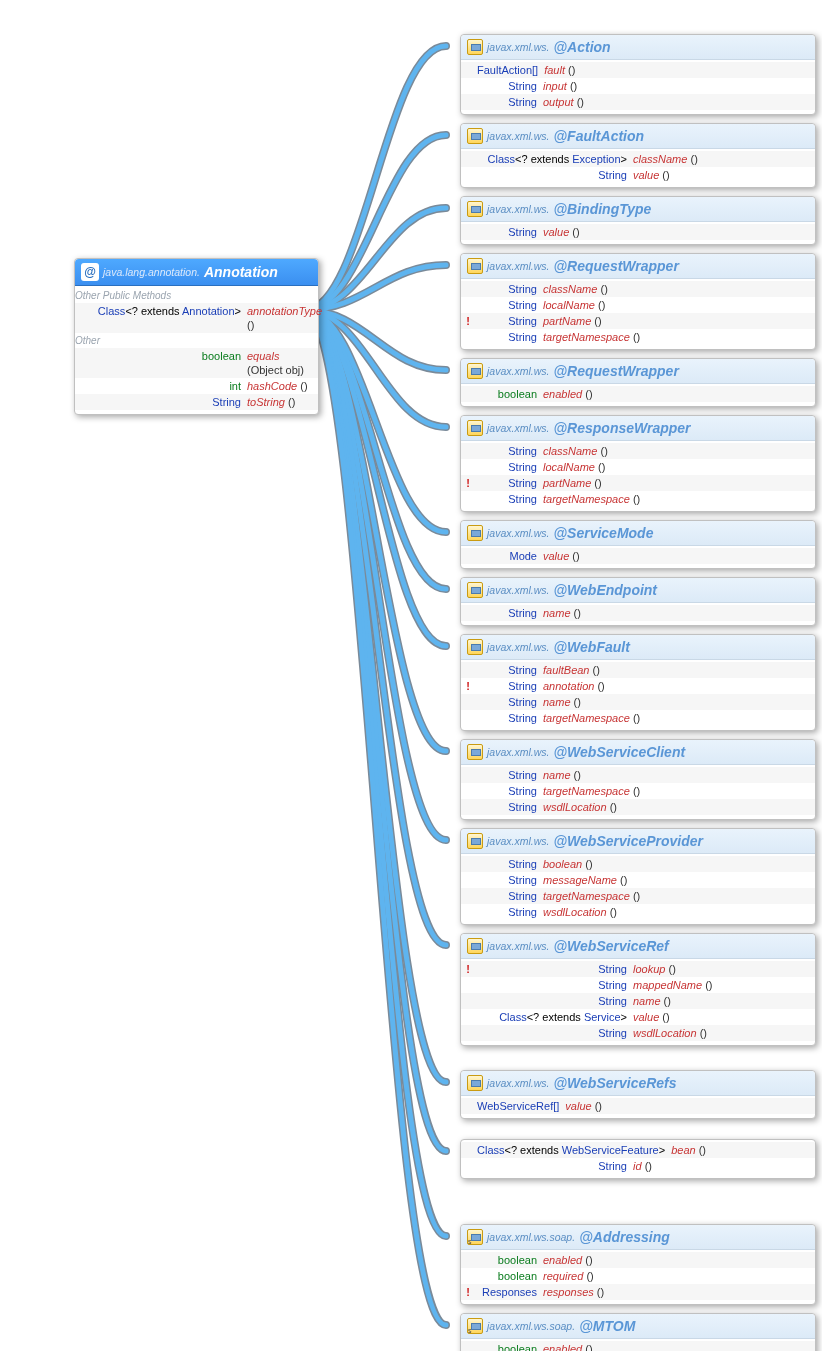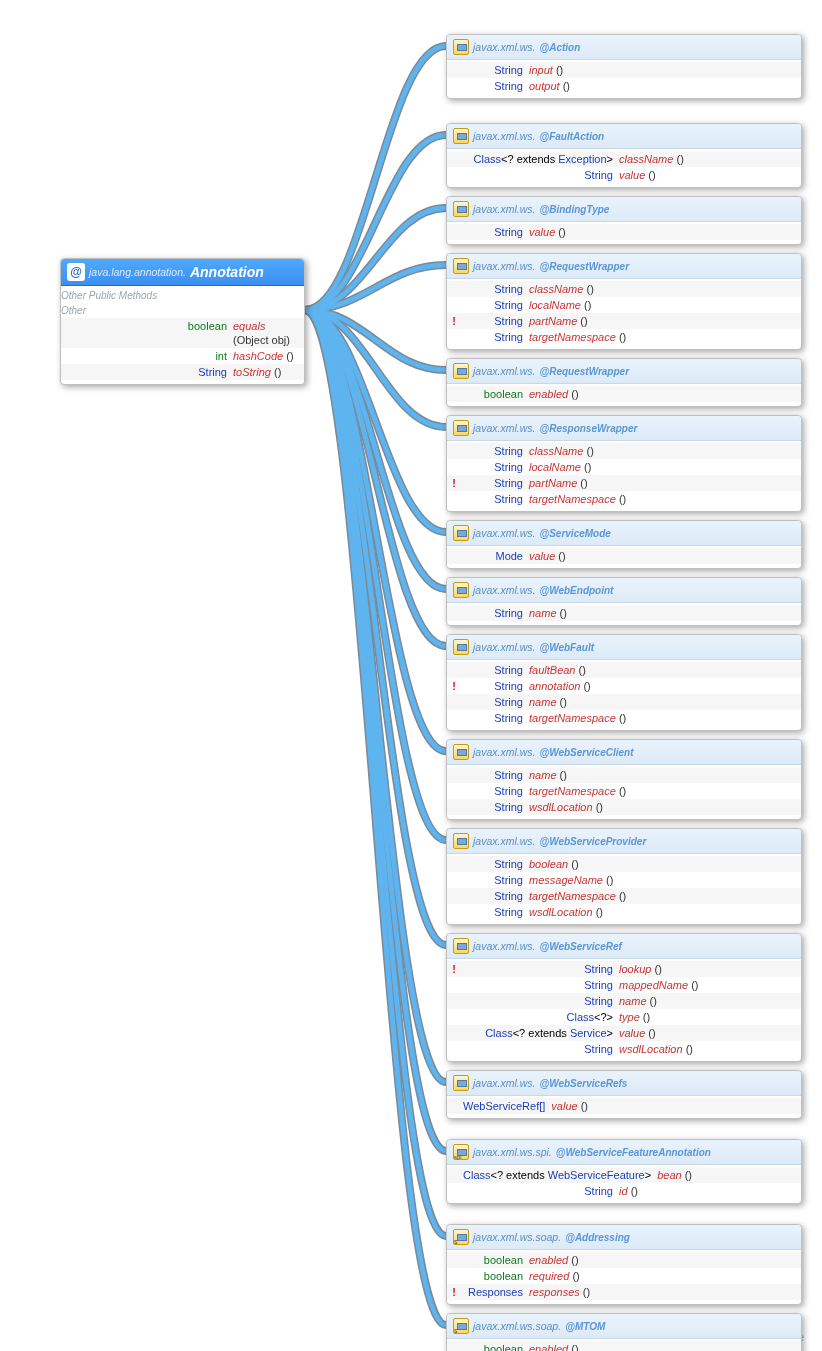--- a/index.html
+++ b/index.html
@@ -19,20 +19,21 @@
   pointer-events: none;
   z-index: 0;
 }
 .card {
   position: absolute;
   background: #fff;
   border: 1px solid #c0c0c0;
   border-radius: 4px;
   box-shadow: 2px 2px 6px rgba(0,0,0,0.35);
   z-index: 2;
+  margin-left: 14px;
 }
 .card-header {
   background: linear-gradient(#e9f3fc, #dceaf7);
   border-bottom: 1px solid #c9d8e6;
   padding: 4px 6px;
   display: flex;
   align-items: center;
   gap: 4px;
   border-radius: 4px 4px 0 0;
 }
@@ -87,21 +88,21 @@
 .hdr-pkg {
   color: #5b8ec3;
   font-style: italic;
   font-size: 10.5px;
 }
 .root-hdr .hdr-pkg { color: #dce9fb; }
 .hdr-name {
   color: #5a96d6;
   font-weight: bold;
   font-style: italic;
-  font-size: 10px;
+  font-size: 14px;
 }
 .root-hdr .hdr-name { color: #fff; font-size: 14px; }
 .card-body {
   padding: 2px 0 4px 0;
 }
 .section-label {
   color: #9aa4af;
   font-style: italic;
   font-size: 10px;
   padding: 2px 0;
@@ -181,20 +182,27 @@
   </svg>
 
 <div id="root-card" class="card" style="left: 60px; top: 258px; width: 245px;">
   <div class="card-header root-hdr">
     <span class="root-at">@</span>
     <span class="hdr-pkg">java.lang.annotation.</span>
       <span class="hdr-name">Annotation</span>
   </div>
   <div class="card-body wide">
     <div class="section-label">Other Public Methods</div>
+    <div id="root-public">
+        <div class="member-row">
+    <span class="mark"></span>
+    <span class="ret" style="min-width:150px"><span class="cls">Class</span>&lt;? extends <span class="cls">Annotation</span>&gt;</span>
+    <span class="name"><span class="mname">annotationType</span> <span class="parens">()</span></span>
+  </div>
+      </div>
     <div class="section-label">Other</div>
     <div id="root-object">
         <div class="member-row">
     <span class="mark"></span>
     <span class="ret" style="min-width:150px"><span class="prim">boolean</span></span>
     <span class="name"><span class="mname">equals</span> <span class="parens">(Object obj)</span></span>
   </div>
         <div class="member-row">
     <span class="mark"></span>
     <span class="ret" style="min-width:150px"><span class="prim">int</span></span>
@@ -210,20 +218,25 @@
 </div>
 
 <div id="targets-container">
     <div class="card target " style="left: 446px; width: 356px; top: 34px;">
     <div class="card-header">
       <span class="hdr-icon"></span>
       <span class="hdr-pkg">javax.xml.ws.</span>
         <span class="hdr-name">@Action</span>
     </div>
     <div class="card-body ">
+      <div class="member-row">
+    <span class="mark"></span>
+    <span class="ret" style="min-width:60px"><span class="arr">FaultAction[]</span></span>
+    <span class="name"><span class="mname">fault</span> <span class="parens">()</span></span>
+  </div>
         <div class="member-row">
     <span class="mark"></span>
     <span class="ret" style="min-width:60px"><span class="cls">String</span></span>
     <span class="name"><span class="mname">input</span> <span class="parens">()</span></span>
   </div>
         <div class="member-row">
     <span class="mark"></span>
     <span class="ret" style="min-width:60px"><span class="cls">String</span></span>
     <span class="name"><span class="mname">output</span> <span class="parens">()</span></span>
   </div>
@@ -461,25 +474,20 @@
     <span class="ret" style="min-width:150px"><span class="cls">String</span></span>
     <span class="name"><span class="mname">mappedName</span> <span class="parens">()</span></span>
   </div>
         <div class="member-row">
     <span class="mark"></span>
     <span class="ret" style="min-width:150px"><span class="cls">String</span></span>
     <span class="name"><span class="mname">name</span> <span class="parens">()</span></span>
   </div>
         <div class="member-row">
     <span class="mark"></span>
-    <span class="ret" style="min-width:150px"><span class="cls">Class</span>&lt;?&gt;</span>
-    <span class="name"><span class="mname">type</span> <span class="parens">()</span></span>
-  </div>
-        <div class="member-row">
-    <span class="mark"></span>
     <span class="ret" style="min-width:150px"><span class="cls">Class</span>&lt;? extends <span class="cls">Service</span>&gt;</span>
     <span class="name"><span class="mname">value</span> <span class="parens">()</span></span>
   </div>
         <div class="member-row">
     <span class="mark"></span>
     <span class="ret" style="min-width:150px"><span class="cls">String</span></span>
     <span class="name"><span class="mname">wsdlLocation</span> <span class="parens">()</span></span>
   </div>
     </div>
     </div>
@@ -491,25 +499,20 @@
     </div>
     <div class="card-body ">
       <div class="member-row">
     <span class="mark"></span>
     <span class="ret" style="min-width:60px"><span class="arr">WebServiceRef[]</span></span>
     <span class="name"><span class="mname">value</span> <span class="parens">()</span></span>
   </div>
     </div>
     </div>
     <div class="card target wide" style="left: 446px; width: 356px; top: 1139px;">
-    <div class="card-header">
-      <span class="hdr-icon spi"></span>
-      <span class="hdr-pkg">javax.xml.ws.spi.</span>
-        <span class="hdr-name">@WebServiceFeatureAnnotation</span>
-    </div>
     <div class="card-body wide">
       <div class="member-row">
     <span class="mark"></span>
     <span class="ret" style="min-width:150px"><span class="cls">Class</span>&lt;? extends <span class="cls">WebServiceFeature</span>&gt;</span>
     <span class="name"><span class="mname">bean</span> <span class="parens">()</span></span>
   </div>
         <div class="member-row">
     <span class="mark"></span>
     <span class="ret" style="min-width:150px"><span class="cls">String</span></span>
     <span class="name"><span class="mname">id</span> <span class="parens">()</span></span>

